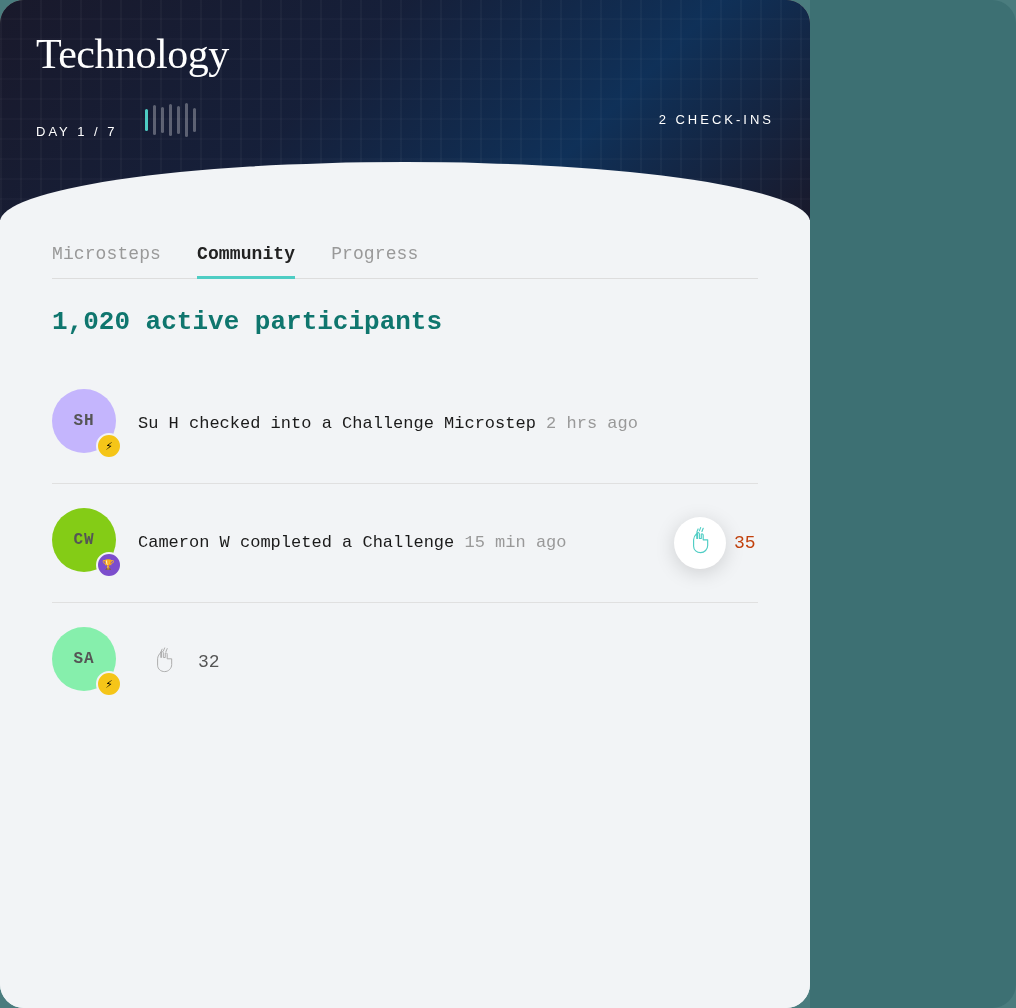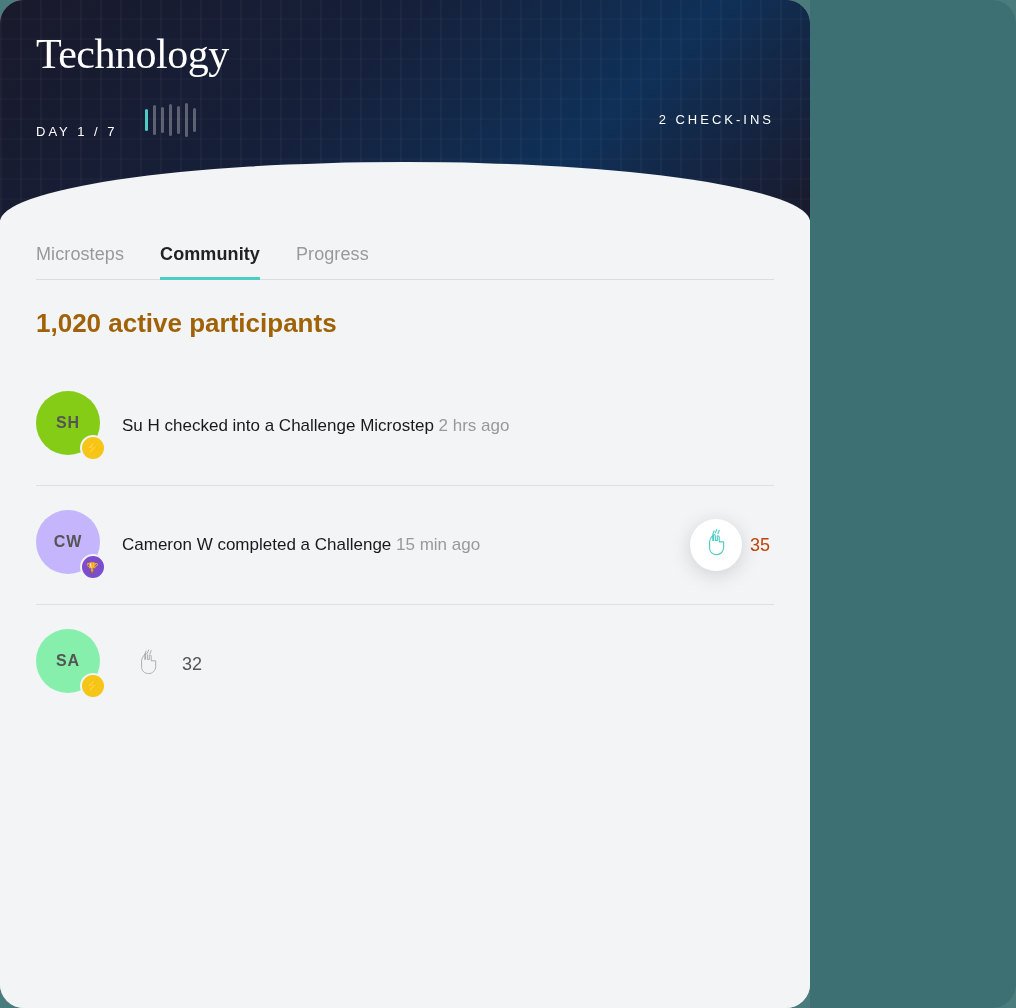--- a/index.html
+++ b/index.html
@@ -121,22 +121,23 @@
       height: 60px;
       background: #f2f4f6;
       border-radius: 50% 50% 0 0 / 60px 60px 0 0;
       z-index: 3;
     }
 
     
     .main-content {
       flex: 1;
       background: #f2f4f6;
-      padding: 0 36px;
+      padding: 0 52px;
       overflow-y: auto;
+      font-family: Liberation Mono, monospace;
     }
 
     
     .tabs {
       display: flex;
       gap: 36px;
       padding-top: 24px;
       margin-bottom: 28px;
       border-bottom: 1px solid #ddd;
     }
@@ -155,21 +156,21 @@
     .tab.active {
       color: #222;
       font-weight: 600;
       border-bottom-color: #4ecdc4;
     }
 
     
     .participants-count {
       font-size: 26px;
       font-weight: 700;
-      color: #a16207;
+      color: #0f766e;
       margin-bottom: 28px;
     }
 
     
     .activity-list {
       display: flex;
       flex-direction: column;
       gap: 0;
     }
 
@@ -200,22 +201,22 @@
       border-radius: 50%;
       display: flex;
       align-items: center;
       justify-content: center;
       font-size: 16px;
       font-weight: 600;
       color: #555;
       letter-spacing: 1px;
     }
 
-    .avatar-circle.sh { background: #84cc16; }
-    .avatar-circle.cw { background: #c4b5fd; }
+    .avatar-circle.sh { background: #c4b5fd; }
+    .avatar-circle.cw { background: #84cc16; }
     .avatar-circle.sa { background: #86efac; }
 
     .badge-icon {
       position: absolute;
       bottom: 0;
       right: 0;
       width: 26px;
       height: 26px;
       border-radius: 50%;
       display: flex;

